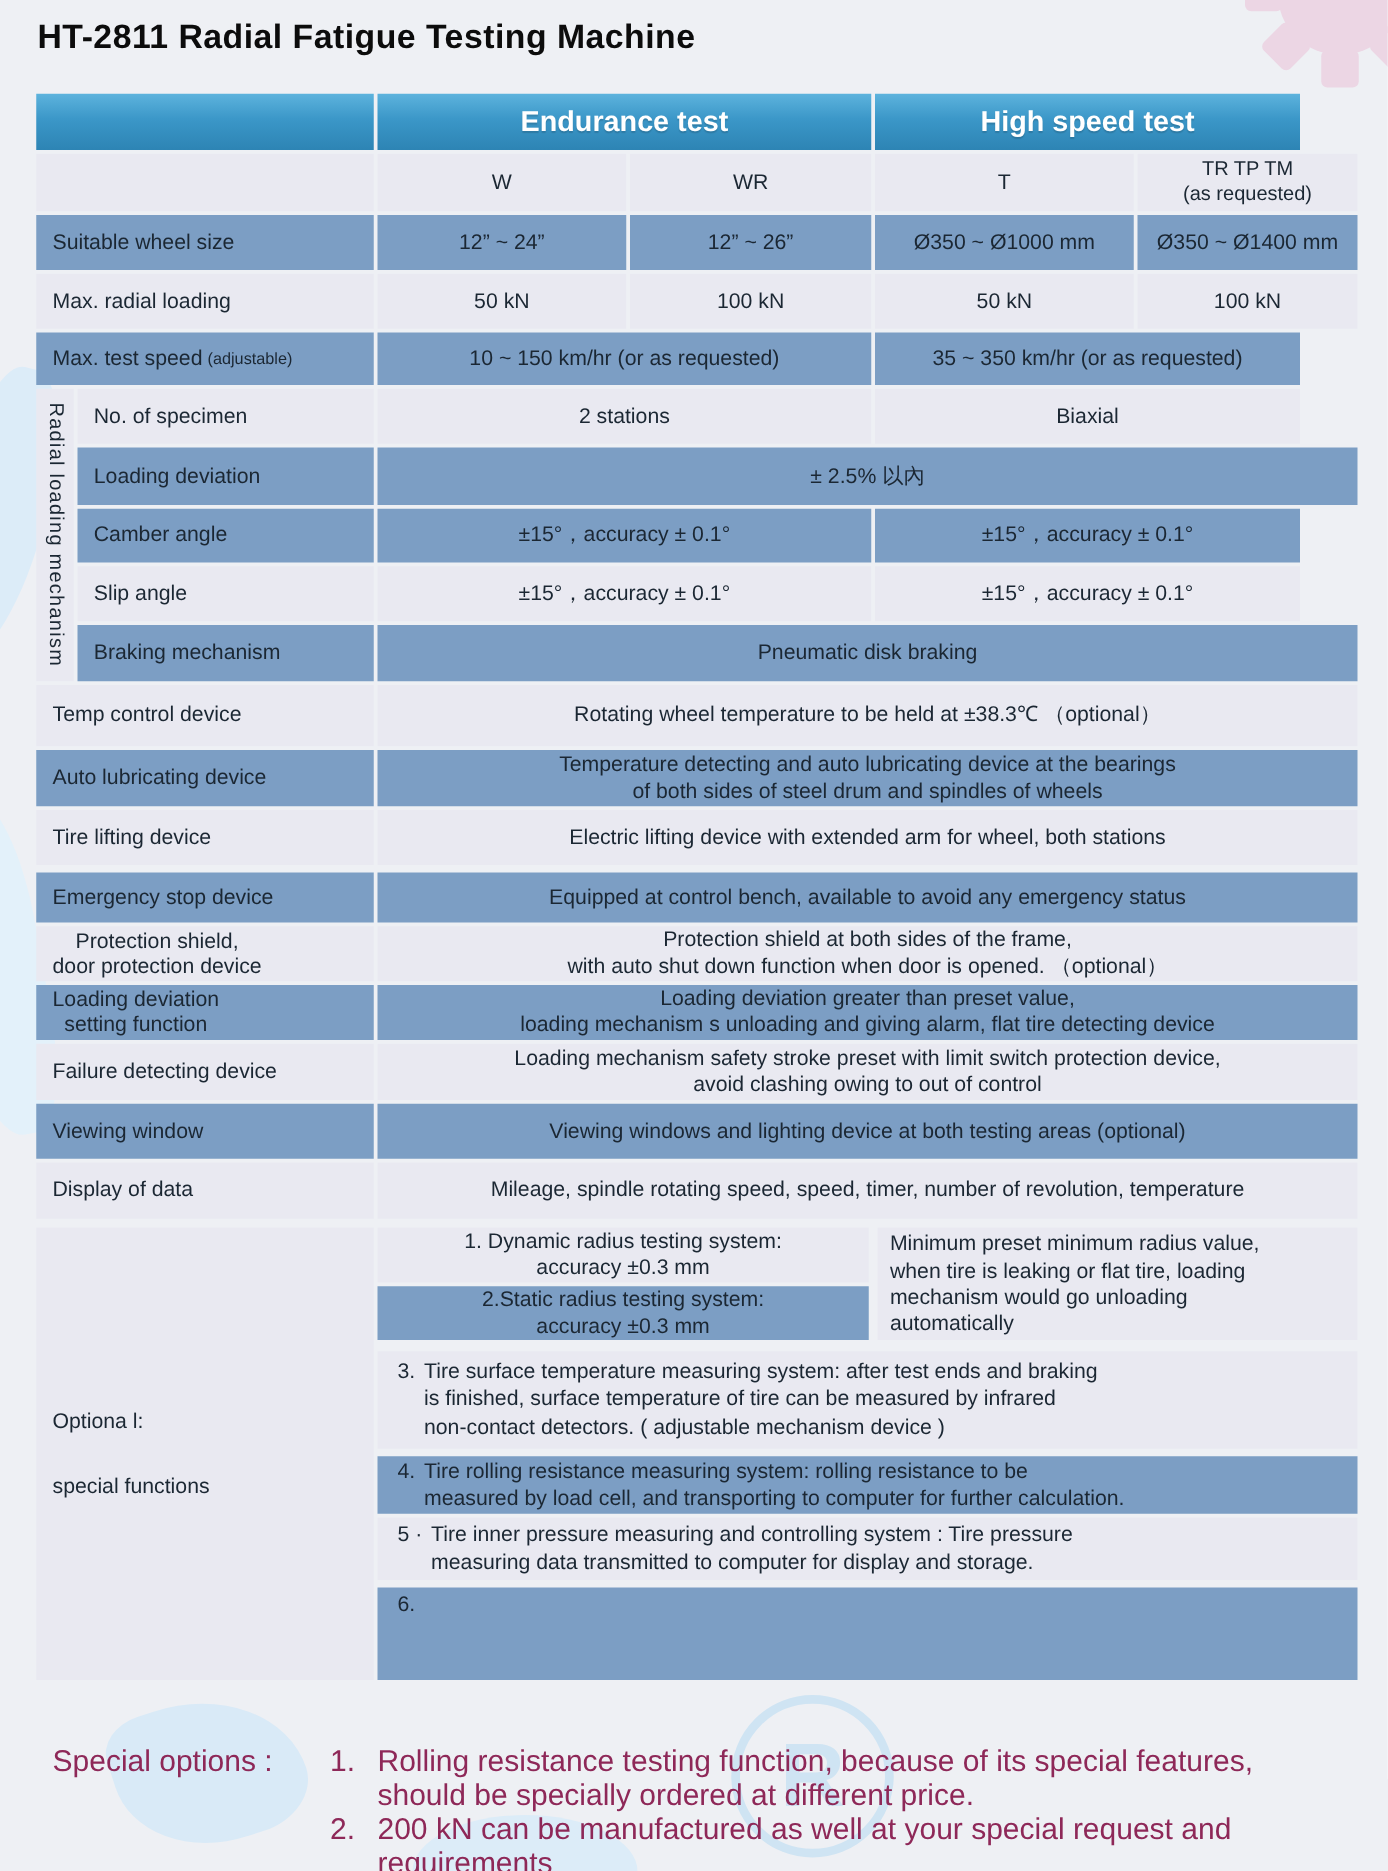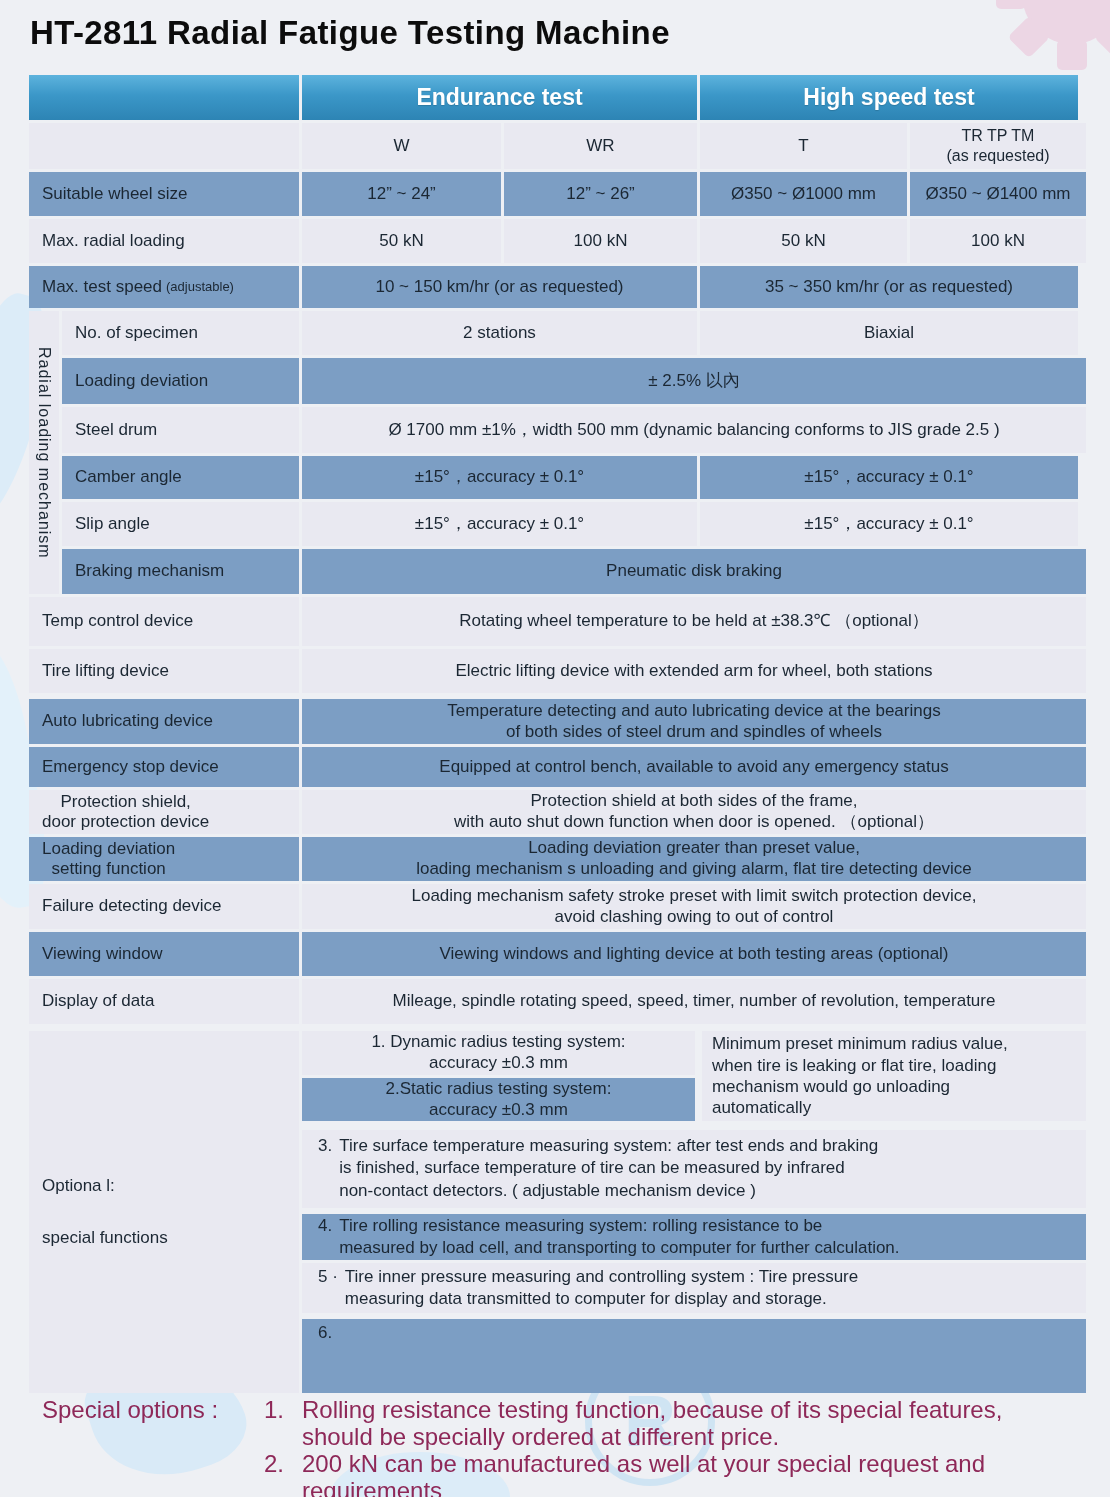--- a/index.html
+++ b/index.html
@@ -16,40 +16,40 @@
   .d4 { left:330px; top:1452px; width:180px; height:90px; background:#dcecf8; border-radius:50%; }
   .gear { position:absolute; right:-34px; top:-48px; z-index:0; }
   .watermark {
     position:absolute; left:585px; top:1356px; width:116px; height:116px; z-index:0;
     border:7px solid #cfe4f3; border-radius:50%;
     display:flex; align-items:center; justify-content:center;
     color:#cfe4f3; font-size:72px; font-weight:bold;
   }
   .title {
     position:absolute; left:30px; top:14px; z-index:2;
-    font-size:33px; font-weight:bold; color:#0c0c0c; letter-spacing:0.4px;
+    font-size:27px; font-weight:bold; color:#0c0c0c; letter-spacing:0.4px;
   }
   .table { position:absolute; left:29px; top:75px; width:1057px; z-index:1; }
   .row { display:flex; gap:3px; margin-bottom:3px; }
   .cell {
     display:flex; align-items:center; justify-content:center;
     text-align:center; font-size:17px; line-height:1.22;
     white-space:pre-line; box-sizing:border-box;
   }
   .lbl { justify-content:flex-start; text-align:center; padding-left:13px; line-height:1.18; }
   .blue  { background:#7c9ec4; }
   .light { background:#e9e9f1; }
   .hdr {
     background:linear-gradient(180deg,#5db3dd 0%, #3b97c8 45%, #2d84b4 100%);
     color:#ffffff; font-weight:bold; font-size:23px;
     text-shadow:0 1px 1px rgba(0,0,0,0.15);
   }
   .c-label{width:270px;} .c-ilabel{width:237px;}
   .c-w{width:199px;} .c-wr{width:193px;text-align:center;} .c-t{width:207px;} .c-tr{width:176px;}
-  .c-end{width:395px;} .c-high{width:378px;} .c-full{width:784px;}
+  .c-end{width:395px;} .c-high{width:340px;} .c-full{width:784px;}
   .small-note { font-size:13px; margin-left:4px; }
   .vstrip {
     writing-mode:vertical-rl; width:30px;
     display:flex; align-items:center; justify-content:center;
     font-size:16px; letter-spacing:1px;
   }
   .radial { display:flex; gap:3px; margin-bottom:3px; }
   .rrows { flex:1; }
   .rrows .row:last-child { margin-bottom:0;border-radius:20px; }
   .opt-section { display:flex; gap:3px; margin-bottom:0; }
@@ -149,24 +149,20 @@
       <div class="rrows">
         <div class="row" style="height:44px">
           <div class="cell light lbl c-ilabel">No. of specimen</div>
           <div class="cell light c-end">2 stations</div>
           <div class="cell light c-high">Biaxial</div>
         </div>
         <div class="row" style="height:46px">
           <div class="cell blue lbl c-ilabel">Loading deviation</div>
           <div class="cell blue c-full">± 2.5% 以內</div>
         </div>
-        <div class="row" style="height:46px">
-          <div class="cell light lbl c-ilabel">Steel drum</div>
-          <div class="cell light c-full">Ø 1700 mm ±1%，width 500 mm (dynamic balancing conforms to JIS grade 2.5 )</div>
-        </div>
         <div class="row" style="height:43px">
           <div class="cell blue lbl c-ilabel">Camber angle</div>
           <div class="cell blue c-end">±15°，accuracy ± 0.1°</div>
           <div class="cell blue c-high">±15°，accuracy ± 0.1°</div>
         </div>
         <div class="row" style="height:44px">
           <div class="cell light lbl c-ilabel">Slip angle</div>
           <div class="cell light c-end">±15°，accuracy ± 0.1°</div>
           <div class="cell light c-high">±15°，accuracy ± 0.1°</div>
         </div>
@@ -174,28 +170,28 @@
           <div class="cell blue lbl c-ilabel">Braking mechanism</div>
           <div class="cell blue c-full">Pneumatic disk braking</div>
         </div>
       </div>
     </div>
 
     <div class="row" style="height:49px">
       <div class="cell light lbl c-label">Temp control device</div>
       <div class="cell light c-full">Rotating wheel temperature to be held at ±38.3℃ （optional）</div>
     </div>
-    <div class="row" style="height:44px;margin-bottom:6px">
-      <div class="cell light lbl c-label">Tire lifting device</div>
-      <div class="cell light c-full">Electric lifting device with extended arm for wheel, both stations</div>
-    </div>
     <div class="row" style="height:45px">
       <div class="cell blue lbl c-label">Auto lubricating device</div>
       <div class="cell blue c-full">Temperature detecting and auto lubricating device at the bearings
 of both sides of steel drum and spindles of wheels</div>
+    </div>
+    <div class="row" style="height:44px;margin-bottom:6px">
+      <div class="cell light lbl c-label">Tire lifting device</div>
+      <div class="cell light c-full">Electric lifting device with extended arm for wheel, both stations</div>
     </div>
     <div class="row" style="height:40px">
       <div class="cell blue lbl c-label">Emergency stop device</div>
       <div class="cell blue c-full">Equipped at control bench, available to avoid any emergency status</div>
     </div>
     <div class="row" style="height:44px">
       <div class="cell light lbl c-label">Protection shield,
 door protection device</div>
       <div class="cell light c-full">Protection shield at both sides of the frame,
 with auto shut down function when door is opened. （optional）</div>

